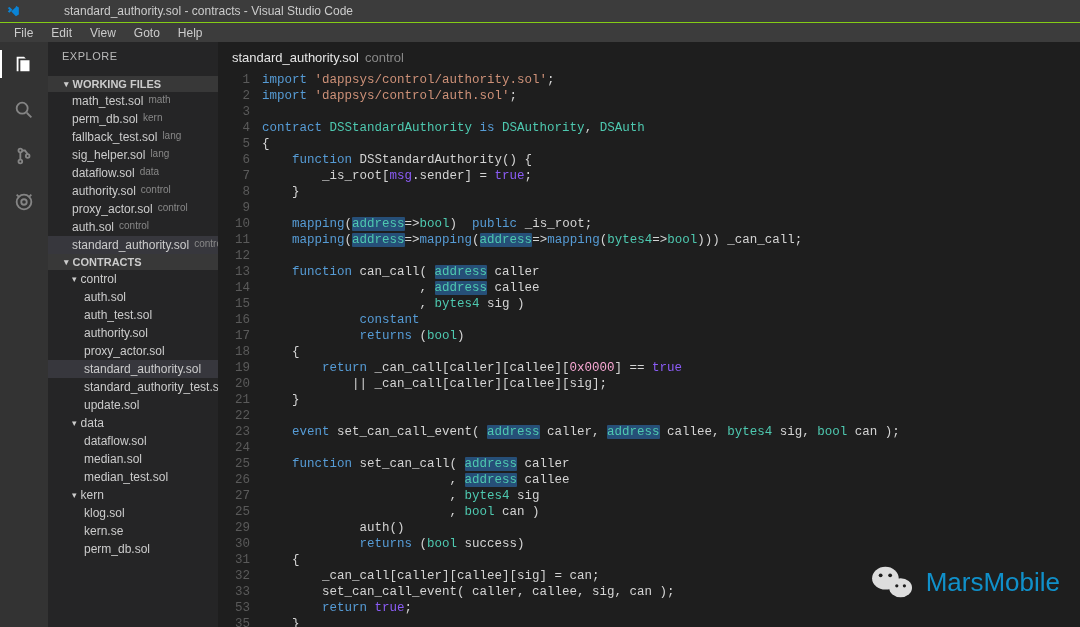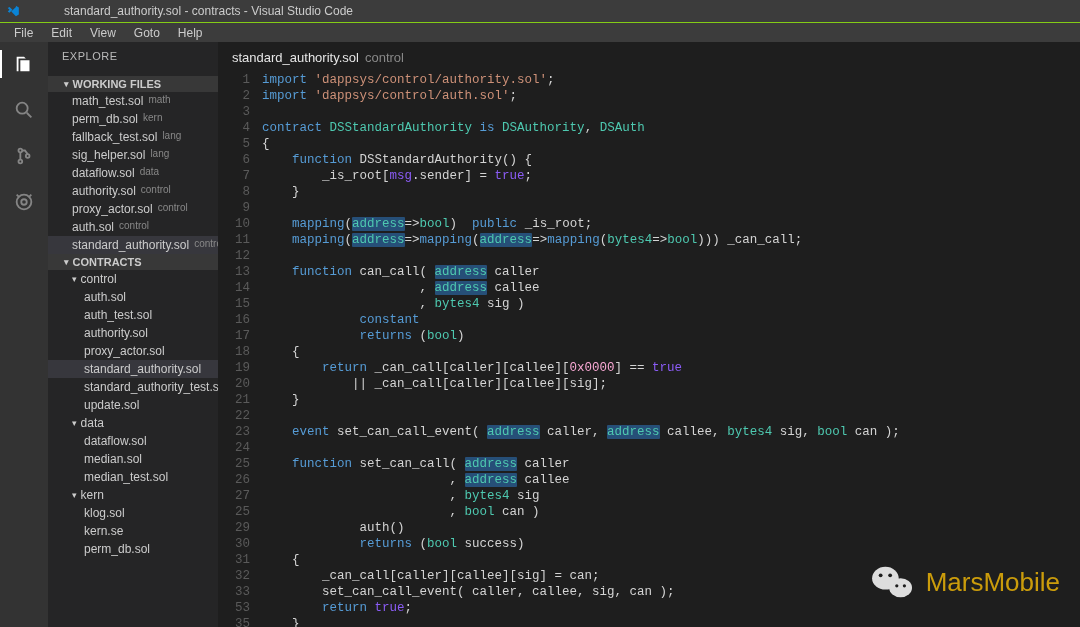--- a/index.html
+++ b/index.html
@@ -161,21 +161,21 @@
 .tk-num { color: #f9a8d4; }
 .tk-fn { color: #d4d4d4; }
 .hl { background: #264f78; border-radius: 1px; }
 .watermark {
   position: absolute;
   bottom: 26px;
   right: 20px;
   display: flex;
   align-items: center;
   gap: 10px;
-  color: #eab308;
+  color: #0ea5e9;
   opacity: 0.85;
 }
 .watermark-text { font-size: 26px; font-weight: 500; }
 .watermark-icon { display: inline-flex; }
 .sidebar::-webkit-scrollbar { width: 10px; }
 .sidebar::-webkit-scrollbar-thumb { background: #4b4b4b; }
 </style>
 </head>
 <body>
 

